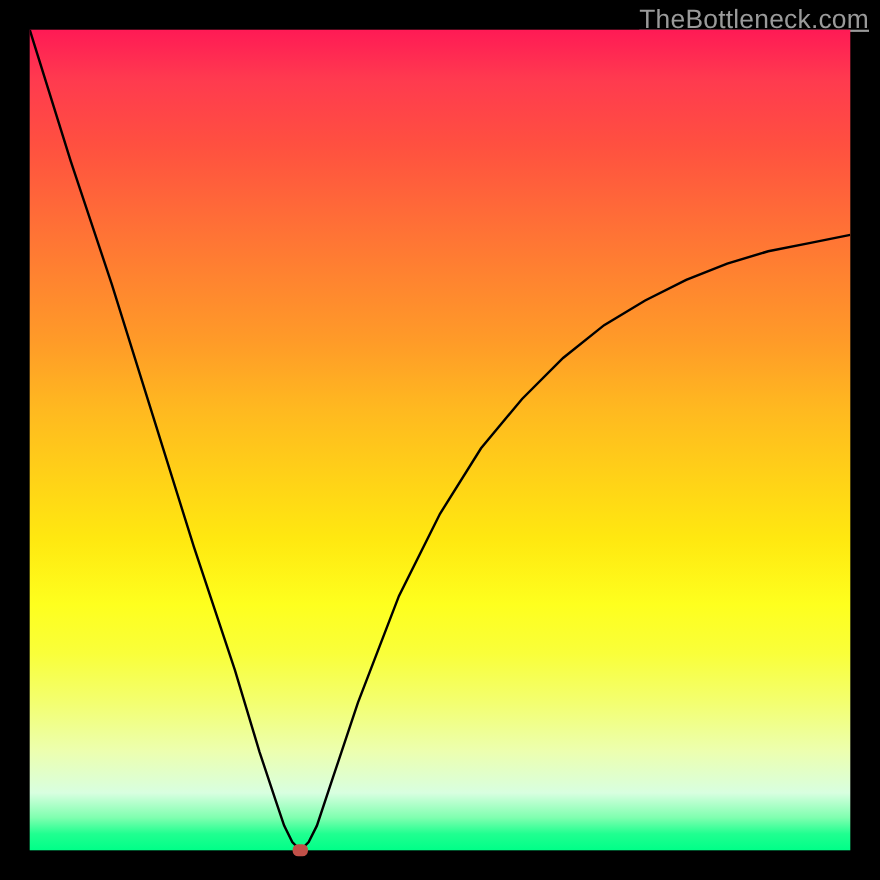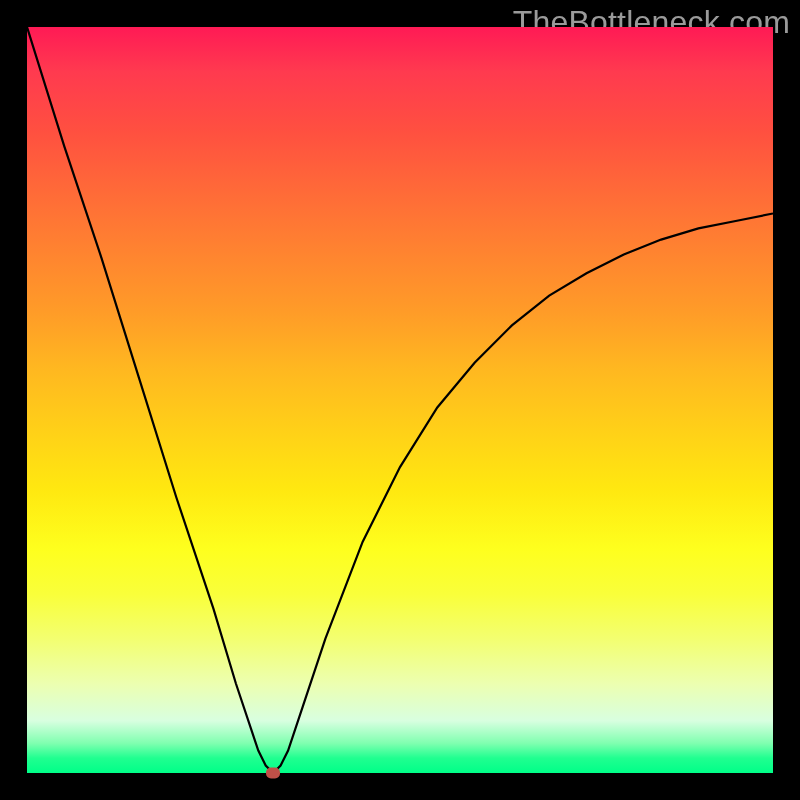--- a/index.html
+++ b/index.html
@@ -42,23 +42,24 @@
       #80ffb0 96%,
       #20ff90 98%,
       #00ff88 100%
     );
   }
   .watermark {
     position: absolute;
     top: 4px;
     right: 10px;
     color: #9a9a9a;
-    font-size: 32px;
+    font-size: 24px;
     font-weight: 400;
     letter-spacing: 0.2px;
+    text-decoration: underline;
   }
   svg.curve {
     position: absolute;
     left: 0;
     top: 0;
     width: 746px;
     height: 746px;
   }
   .marker {
     position: absolute;

